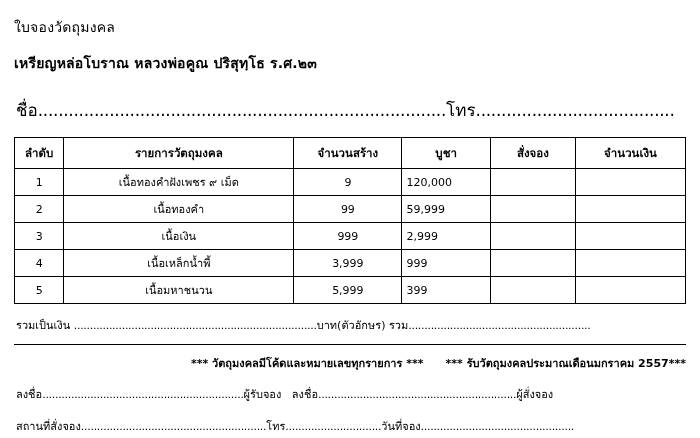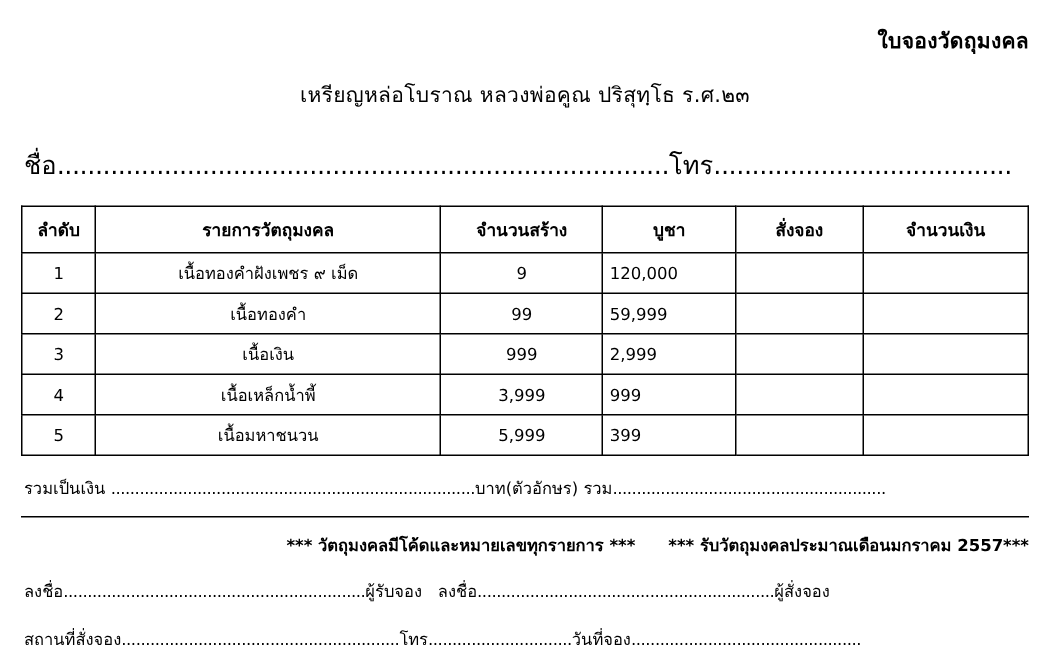--- a/index.html
+++ b/index.html
@@ -15,30 +15,30 @@
     overflow: hidden;
   }
   .page {
     position: relative;
     width: 700px;
     height: 438px;
     box-sizing: border-box;
     padding: 10px 14px 6px 14px;
   }
   .title1 {
-    text-align: right;
+    text-align: left;
     font-size: 14px;
-    font-weight: bold;
+    font-weight: normal;
     margin-top: 6px;
     letter-spacing: 0.2px;
   }
   .title2 {
-    text-align: center;
+    text-align: left;
     font-size: 14px;
-    font-weight: normal;
+    font-weight: bold;
     margin-top: 14px;
     letter-spacing: 0.2px;
   }
   .name-row {
     margin-top: 22px;
     font-size: 17px;
     white-space: nowrap;
     padding-left: 2px;
   }
   .dots {

